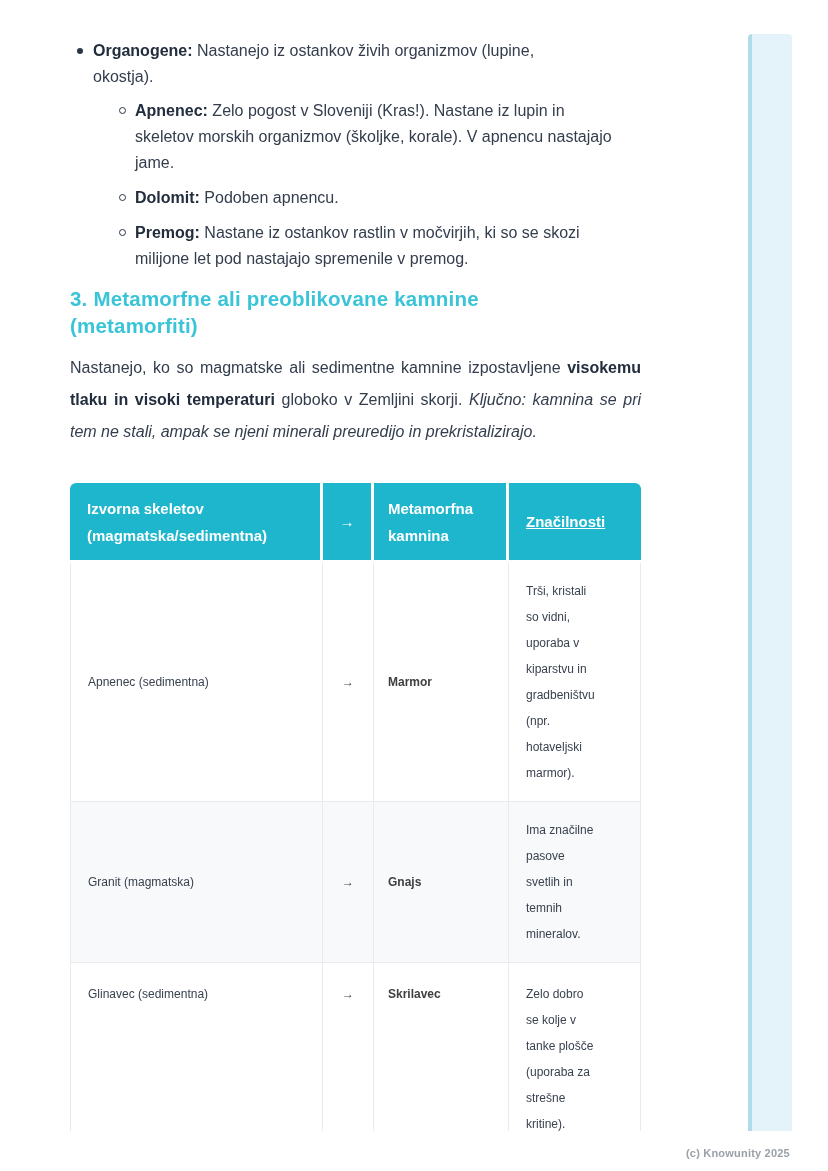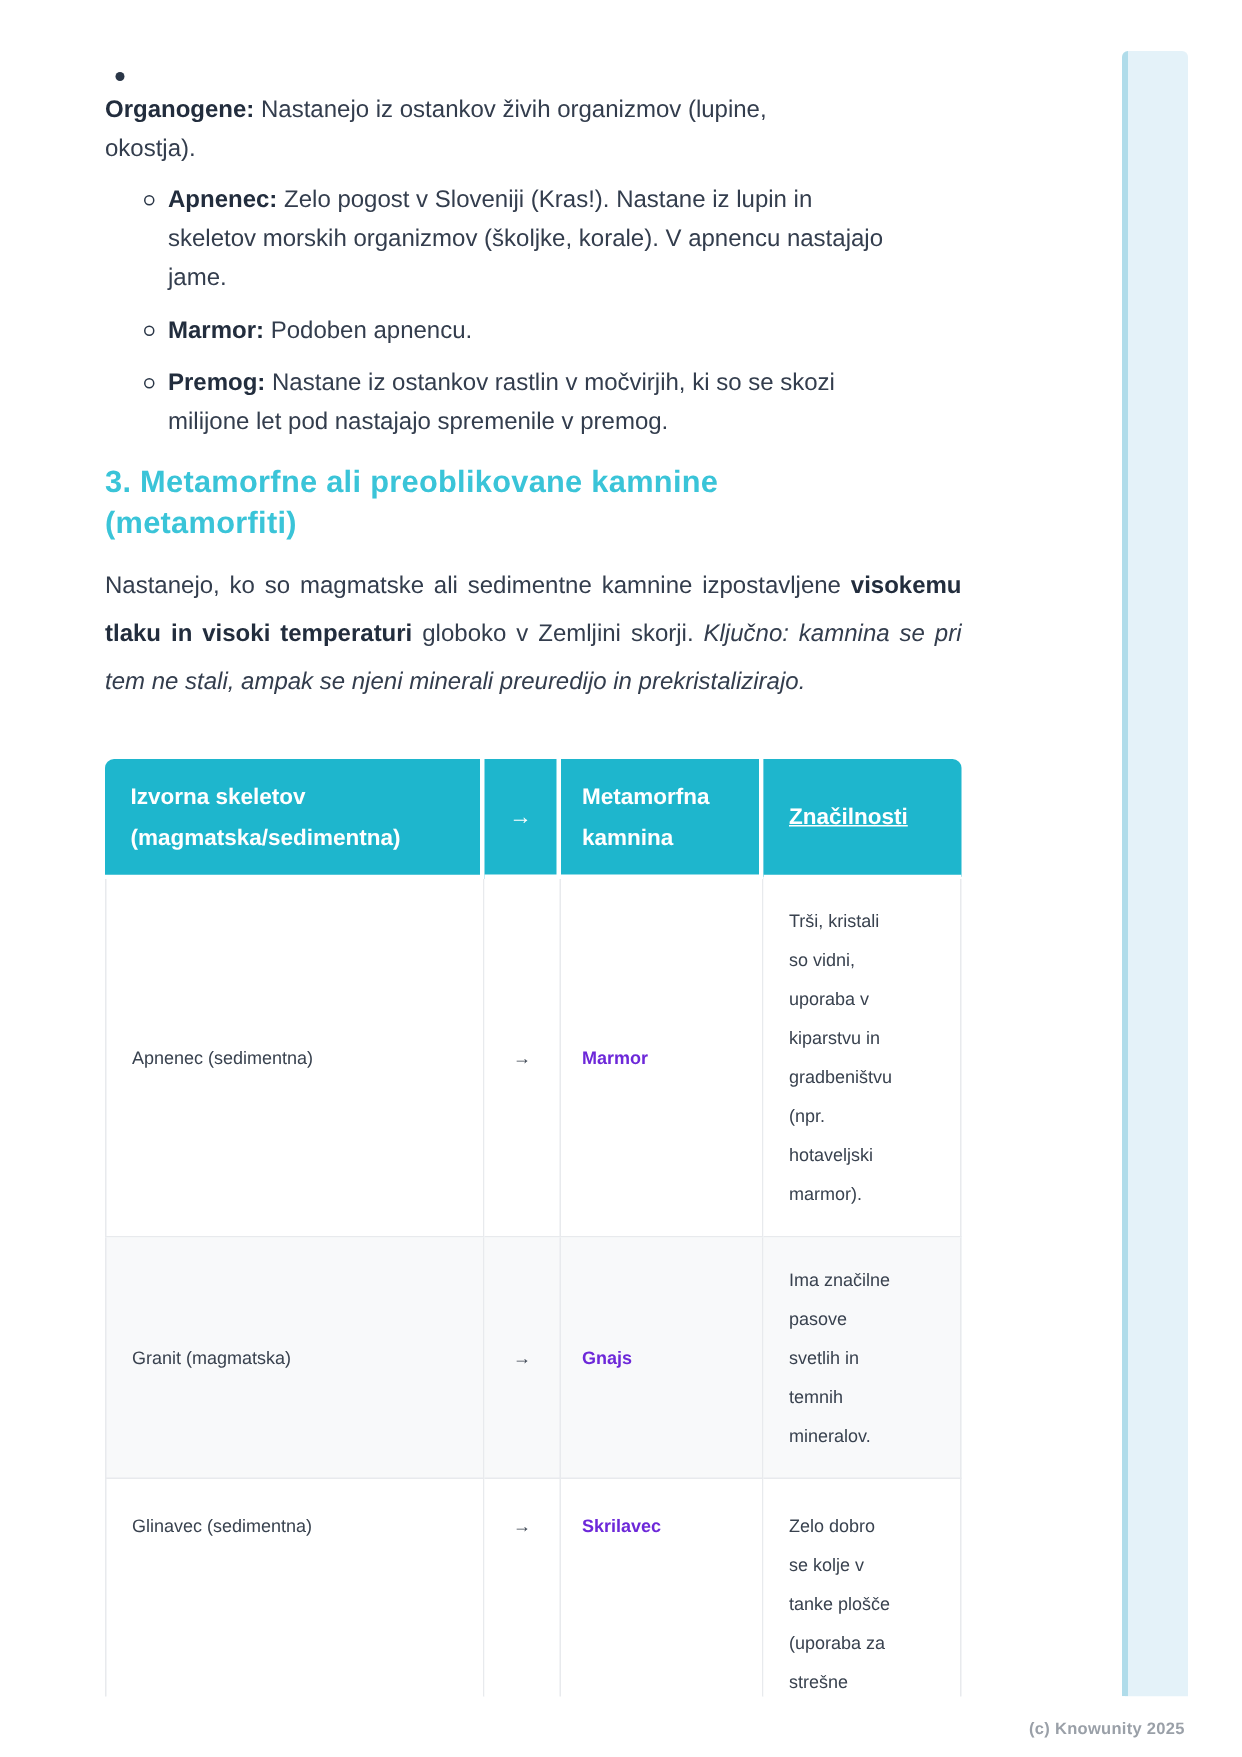--- a/index.html
+++ b/index.html
@@ -4,21 +4,21 @@
 <style>
   * { margin:0; padding:0; box-sizing:border-box; }
   html,body { width:828px; height:1171px; background:#ffffff; }
   body { font-family:"Liberation Sans", sans-serif; color:#2a3647; position:relative; overflow:hidden; }
 
   .page { position:absolute; left:0; top:0; width:828px; height:1131px; overflow:hidden; background:#fff; }
   .content { position:absolute; left:70px; top:38px; width:571px; }
 
   
   ul { list-style:none; }
-  .l1 > li { display:flex; align-items:flex-start;flex-direction:column; }
+  .l1 > li { display:flex; align-items:flex-start; }
   .marker1 { width:23px; flex:0 0 23px; padding-left:7px; }
   .dot { display:block; width:6px; height:6px; border-radius:50%; background:#2a3647; margin-top:10px; }
   .l1-text { max-width:500px; font-size:16px; line-height:26px; color:#333d4d; }
   .l2 { margin-left:26px; margin-top:8px; }
   .l2 > li { display:flex; align-items:flex-start; }
   .l2 > li + li { margin-top:9px; }
   .marker2 { width:16px; flex:0 0 16px; }
   .ring { display:block; width:7px; height:7px; border-radius:50%; border:1.5px solid #2a3647; margin-top:9px; }
   .l2-text { max-width:490px; font-size:16px; line-height:26px; color:#333d4d; }
   b.term { color:#222d3d; }
@@ -40,21 +40,21 @@
   th.c-result { padding-left:14px; }
   th:first-child { border-top-left-radius:6px; }
   th:last-child { border-top-right-radius:6px; }
   thead tr { height:80px; }
 
   td { font-size:12px; line-height:26px; color:#39424f; vertical-align:middle;
        border-right:1px solid #e8eaed; border-bottom:1px solid #e8eaed; background:#fff; }
   td:first-child { border-left:1px solid #e8eaed; }
   td.c-source { padding-left:17px; padding-right:16px; }
   td.c-arrow { text-align:center; }
-  td.c-result { padding-left:14px; font-weight:700; color:#6d28d9; }
+  td.c-result { padding-left:14px; font-weight:700; color:#404040; }
   td.c-traits { padding:15px 13px 15px 17px; white-space:pre-line; }
   tr.r1 { height:238px; }
   tr.r2 { height:152px; }
   tr.r2 td { background:#f8f9fa; }
   tr.r3 { height:210px; }
   tr.r3 td { vertical-align:top; padding-top:18px; }
   tr.r3 td.c-traits { padding-top:18px; }
 
   
   .next-page-strip { position:absolute; left:748px; top:34px; width:44px; height:1097px;
@@ -81,21 +81,21 @@
             <li>
               <span class="marker2">
                   <span class="ring"></span>
                 </span>
               <div class="l2-text"><b class="term">Apnenec:</b> <span>Zelo pogost v Sloveniji (Kras!). Nastane iz lupin in skeletov morskih organizmov (školjke, korale). V apnencu nastajajo jame.</span></div>
             </li>
             <li>
               <span class="marker2">
                   <span class="ring"></span>
                 </span>
-              <div class="l2-text"><b class="term">Marmor:</b> <span>Podoben apnencu.</span></div>
+              <div class="l2-text"><b class="term">Dolomit:</b> <span>Podoben apnencu.</span></div>
             </li>
             <li>
               <span class="marker2">
                   <span class="ring"></span>
                 </span>
               <div class="l2-text"><b class="term">Premog:</b> <span>Nastane iz ostankov rastlin v močvirjih, ki so se skozi milijone let pod nastajajo spremenile v premog.</span></div>
             </li>
           </ul>
         </div>
       </li>

